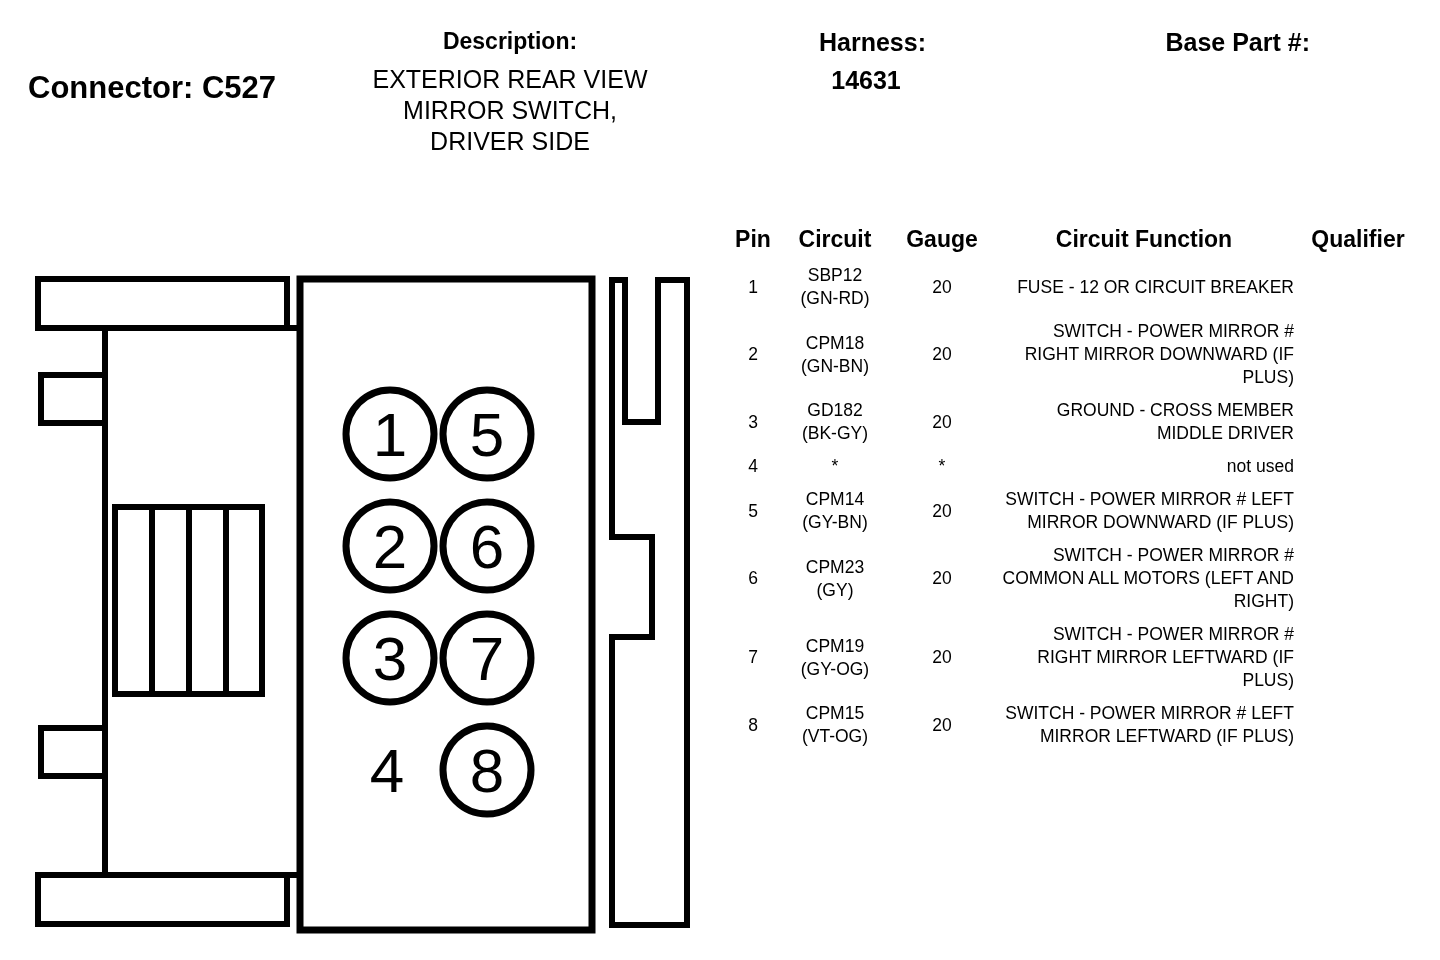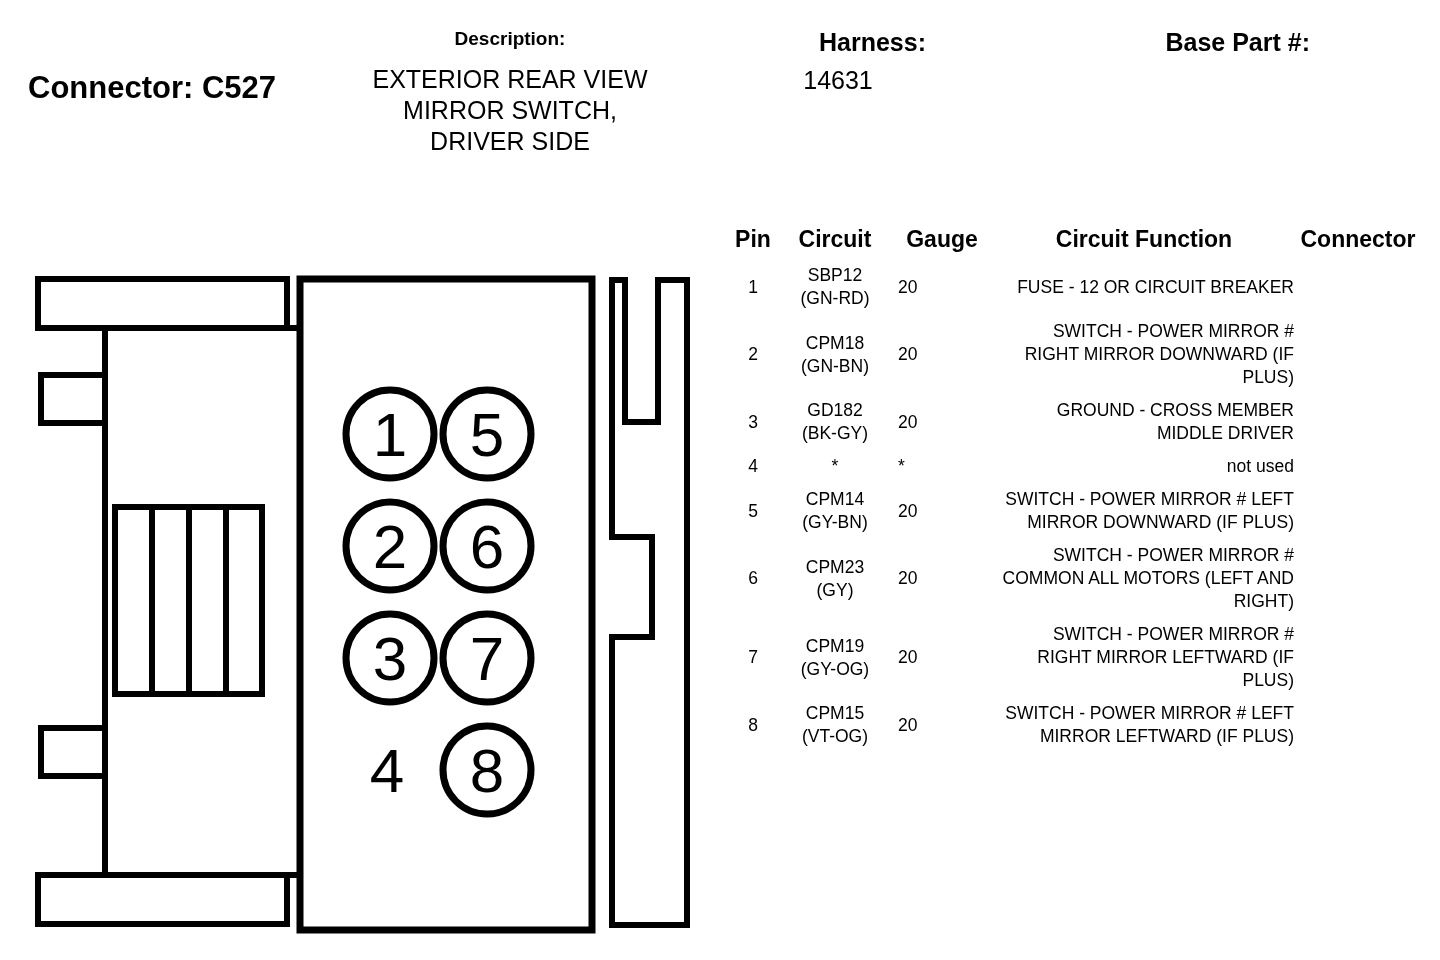--- a/index.html
+++ b/index.html
@@ -5,43 +5,43 @@
   * { margin:0; padding:0; box-sizing:border-box; }
   html,body { background:#ffffff; }
   body {
     width:1440px; height:960px; position:relative; overflow:hidden;
     font-family:"Liberation Sans", sans-serif; color:#000;
   }
   .abs { position:absolute; }
 
   
   .connector-title { left:28px; top:70px; font-size:31px; font-weight:bold; }
-  .desc-label  { left:355px; top:28px; width:310px; text-align:center; font-size:19px; font-weight:bold; }
+  .desc-label  { left:355px; top:28px; width:310px; text-align:center; font-size:23px; font-weight:bold; }
   .desc-value  { left:355px; top:64px; width:310px; text-align:center; font-size:25px; line-height:31px; }
   .harness-label { left:806px; top:28px; width:120px; text-align:right; font-size:25px; font-weight:bold; }
-  .harness-value { left:778px; top:66px; width:120px; text-align:center; font-size:25px; }
+  .harness-value { left:806px; top:66px; width:120px; text-align:center; font-size:25px;font-weight:bold; }
   .basepart-label { left:1135px; top:28px; width:175px; text-align:right; font-size:25px; font-weight:bold; }
 
   
   .connector-svg { left:35px; top:275px; }
   .pin-num { font-family:"Liberation Sans", sans-serif; font-size:62px; fill:#000; }
 
   
   .pin-table-wrap { left:718px; top:226px; width:700px; }
   table.pin-table { border-collapse:collapse;margin-left:12px; }
   table.pin-table th {
     font-size:23px; font-weight:bold; text-align:center;
     padding:0 0 6px 0; vertical-align:bottom; white-space:nowrap;
   }
   table.pin-table td {
     font-size:17.5px; vertical-align:middle; padding:5px 4px; line-height:23px;
   }
   .c-pin   { width:46px;  text-align:center; }
   .c-circ  { width:118px; text-align:center; }
-  .c-gauge { width:96px;  }
+  .c-gauge { width:96px;  text-align:center; }
   .c-func  { width:308px; text-align:right; }
   .c-qual  { width:120px; text-align:center; }
 </style>
 </head>
 <body>
 
 <div class="abs connector-title">Connector: C527</div>
 <div class="abs desc-label">Description:</div>
 <div class="abs desc-value">EXTERIOR REAR VIEW MIRROR SWITCH, DRIVER SIDE</div>
 <div class="abs harness-label">Harness:</div>
@@ -86,21 +86,21 @@
 </svg>
 
 <div class="abs pin-table-wrap">
   <table class="pin-table">
     <thead>
       <tr>
         <th class="c-pin">Pin</th>
         <th class="c-circ">Circuit</th>
         <th class="c-gauge">Gauge</th>
         <th class="c-func" style="text-align:center;">Circuit Function</th>
-        <th class="c-qual">Connector</th>
+        <th class="c-qual">Qualifier</th>
       </tr>
     </thead>
     <tbody>
       <tr>
         <td class="c-pin">1</td>
         <td class="c-circ">
           <div>SBP12</div>
           <div>(GN-RD)</div>
         </td>
         <td class="c-gauge">20</td>

